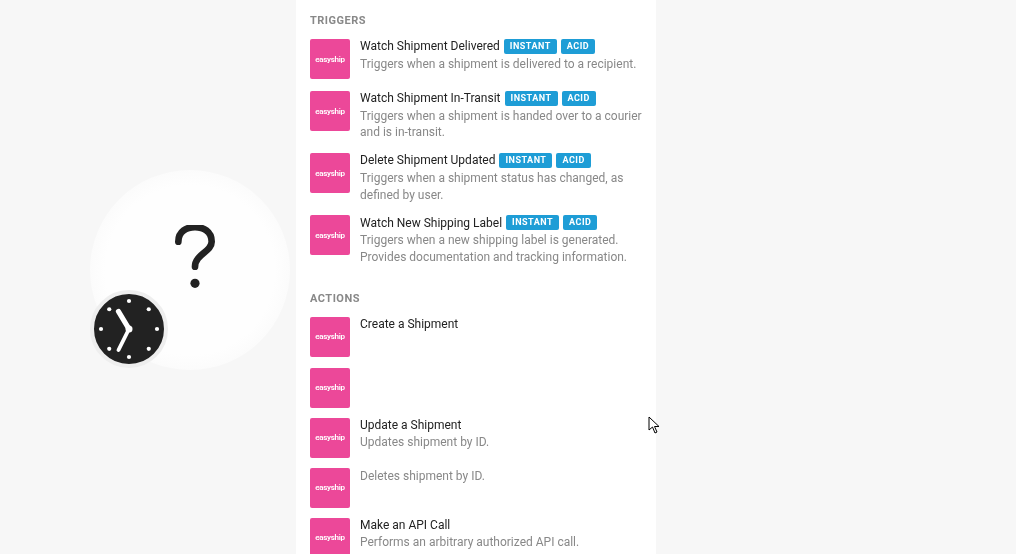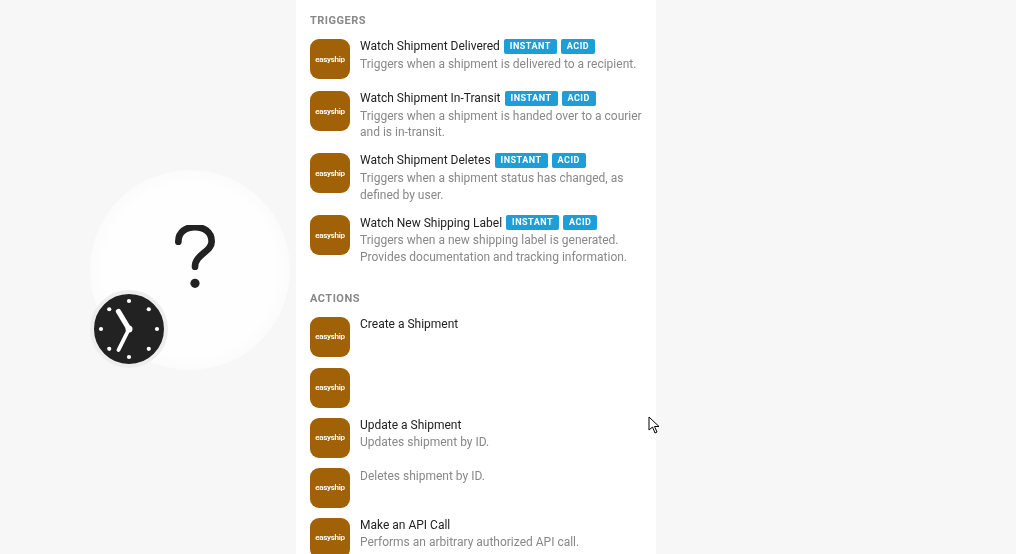--- a/index.html
+++ b/index.html
@@ -29,22 +29,22 @@
     }
     .item {
       display: flex;
       align-items: flex-start;
       padding: 6px 14px;
       cursor: pointer;
     }
     .item-icon {
       width: 40px;
       height: 40px;
-      background: #a16207;
-      border-radius: 9px;
+      background: #ec4899;
+      border-radius: 2px;
       flex-shrink: 0;
       display: flex;
       align-items: center;
       justify-content: center;
       color: #fff;
       font-size: 8px;
       font-weight: 600;
       letter-spacing: -0.3px;
     }
     .item-body {
@@ -181,21 +181,21 @@
         <span class="badge acid">ACID</span>
       </div>
       <div class="item-desc">Triggers when a shipment is handed over to a courier and is in-transit.</div>
     </div>
   </div>
 
   <div class="item">
     <div class="item-icon">easyship</div>
     <div class="item-body">
       <div class="item-title-row">
-        <span class="item-title">Watch Shipment Deletes</span>
+        <span class="item-title">Delete Shipment Updated</span>
         <span class="badge instant">INSTANT</span>
         <span class="badge acid">ACID</span>
       </div>
       <div class="item-desc">Triggers when a shipment status has changed, as defined by user.</div>
     </div>
   </div>
 
   <div class="item">
     <div class="item-icon">easyship</div>
     <div class="item-body">

